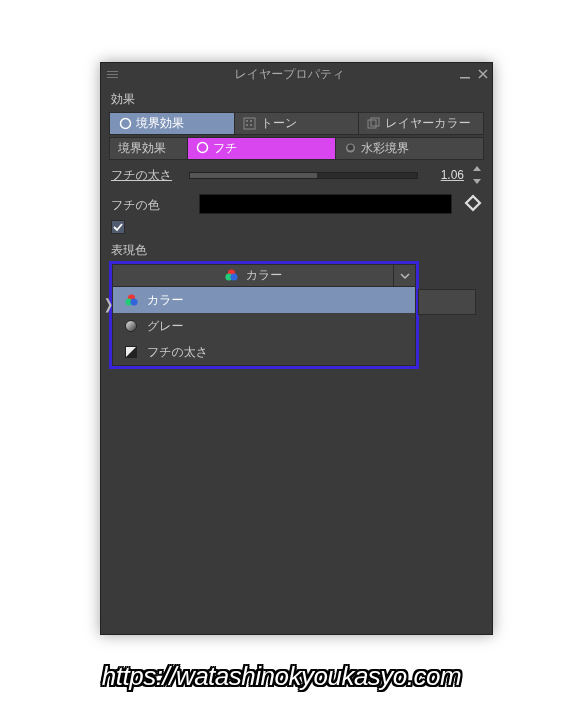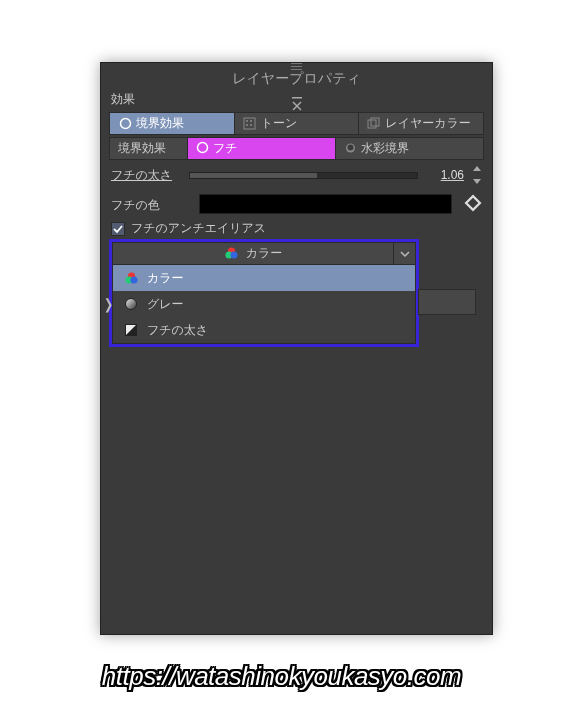--- a/index.html
+++ b/index.html
@@ -18,23 +18,22 @@
     width: 393px; height: 573px;
     background: #3a3a3a;
     border: 1px solid #222;
     box-shadow: 0 0 14px rgba(0,0,0,.35);
   }
   .titlebar {
     height: 22px;
     background: #3a3a3a;
     display: flex; align-items: center;
     color: #aaa;
-    font-size: 14px;
+    font-size: 12px;
     position: relative;
-    flex-direction: column;
   }
   .menu-icon {
     width: 22px; height: 22px;
     display: flex; flex-direction: column; justify-content: center; align-items: center;
     gap: 2px;
   }
   .menu-icon span { width: 11px; height: 1px; background: #777; }
   .title { flex: 1; text-align: center; color:#aaa; }
   .win-btn { width: 18px; height: 18px; display:flex; align-items:center; justify-content:center; color:#aaa; }
   .win-btn svg { display:block; }
@@ -227,23 +226,23 @@
         </svg>
       </div>
     </div>
 
     <div class="checkrow">
       <div class="chk">
         <svg width="12" height="12" viewBox="0 0 12 12">
             <path d="M2 6 L5 9 L10 3" stroke="#fff" stroke-width="1.8" fill="none"></path>
           </svg>
       </div>
-      <span>フチのアンチエイリアス</span>
-    </div>
-
+    </div>
+
+    <div class="expr-label">表現色</div>
 
     <div class="dropdown-wrap">
       <div class="dd-button">
         <div class="center">
           <span class="tri-ic">
             <svg width="15" height="15" viewBox="0 0 15 15">
               <circle cx="7.5" cy="5" r="3.6" fill="#e33"></circle>
               <circle cx="5" cy="9" r="3.6" fill="#2c7"></circle>
               <circle cx="10" cy="9" r="3.6" fill="#36d"></circle>
             </svg>

